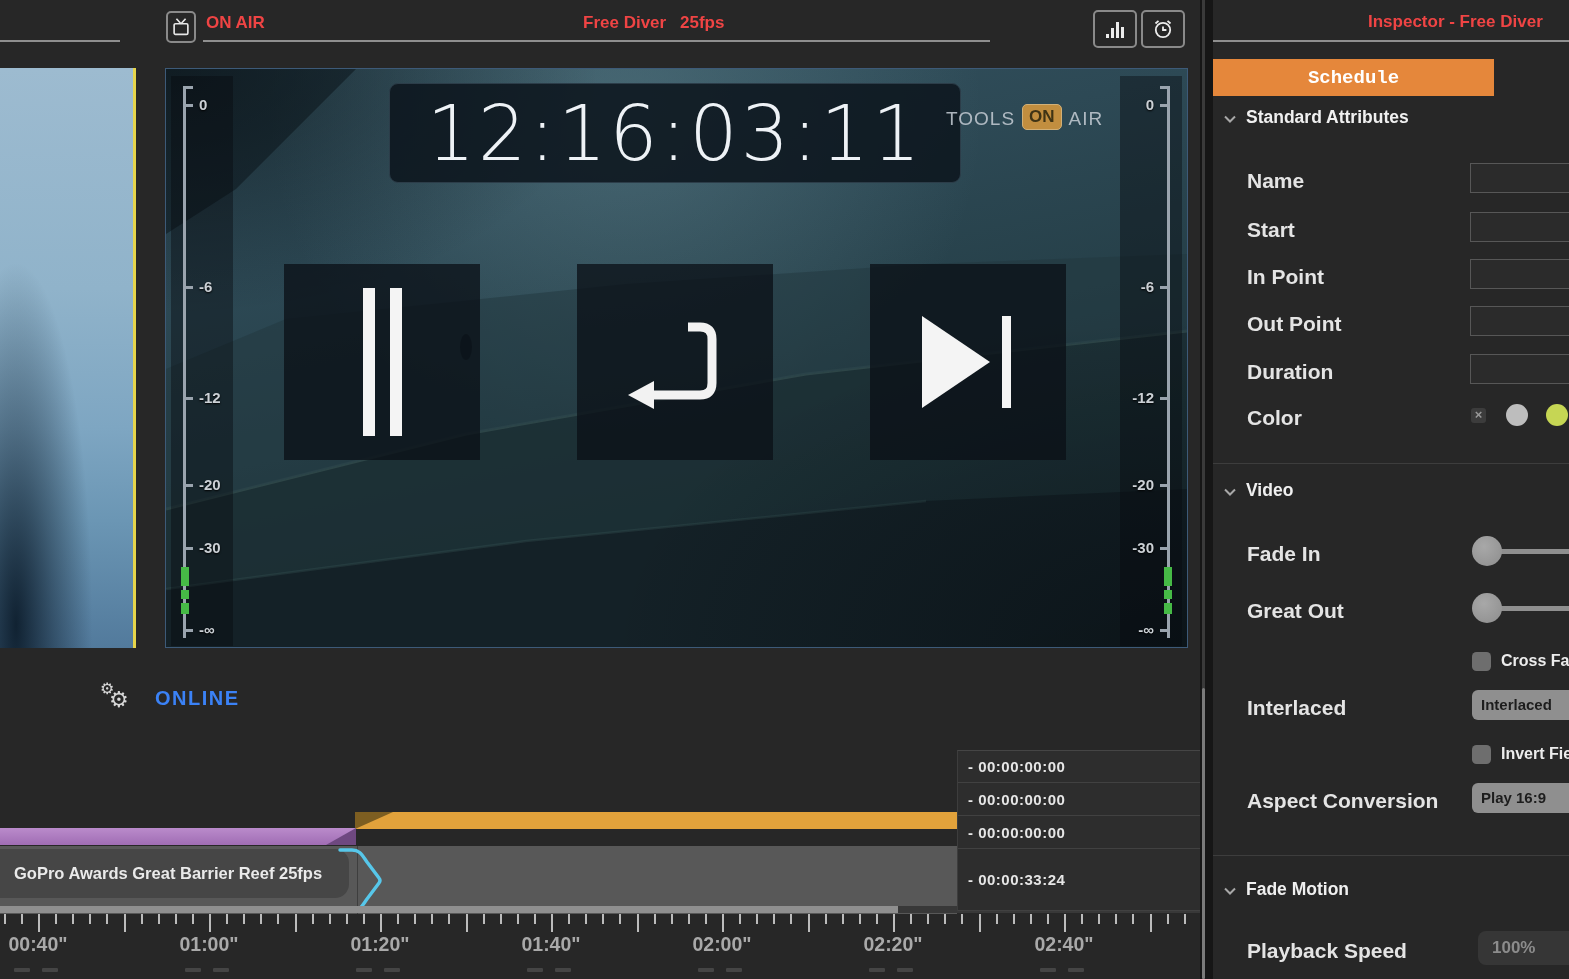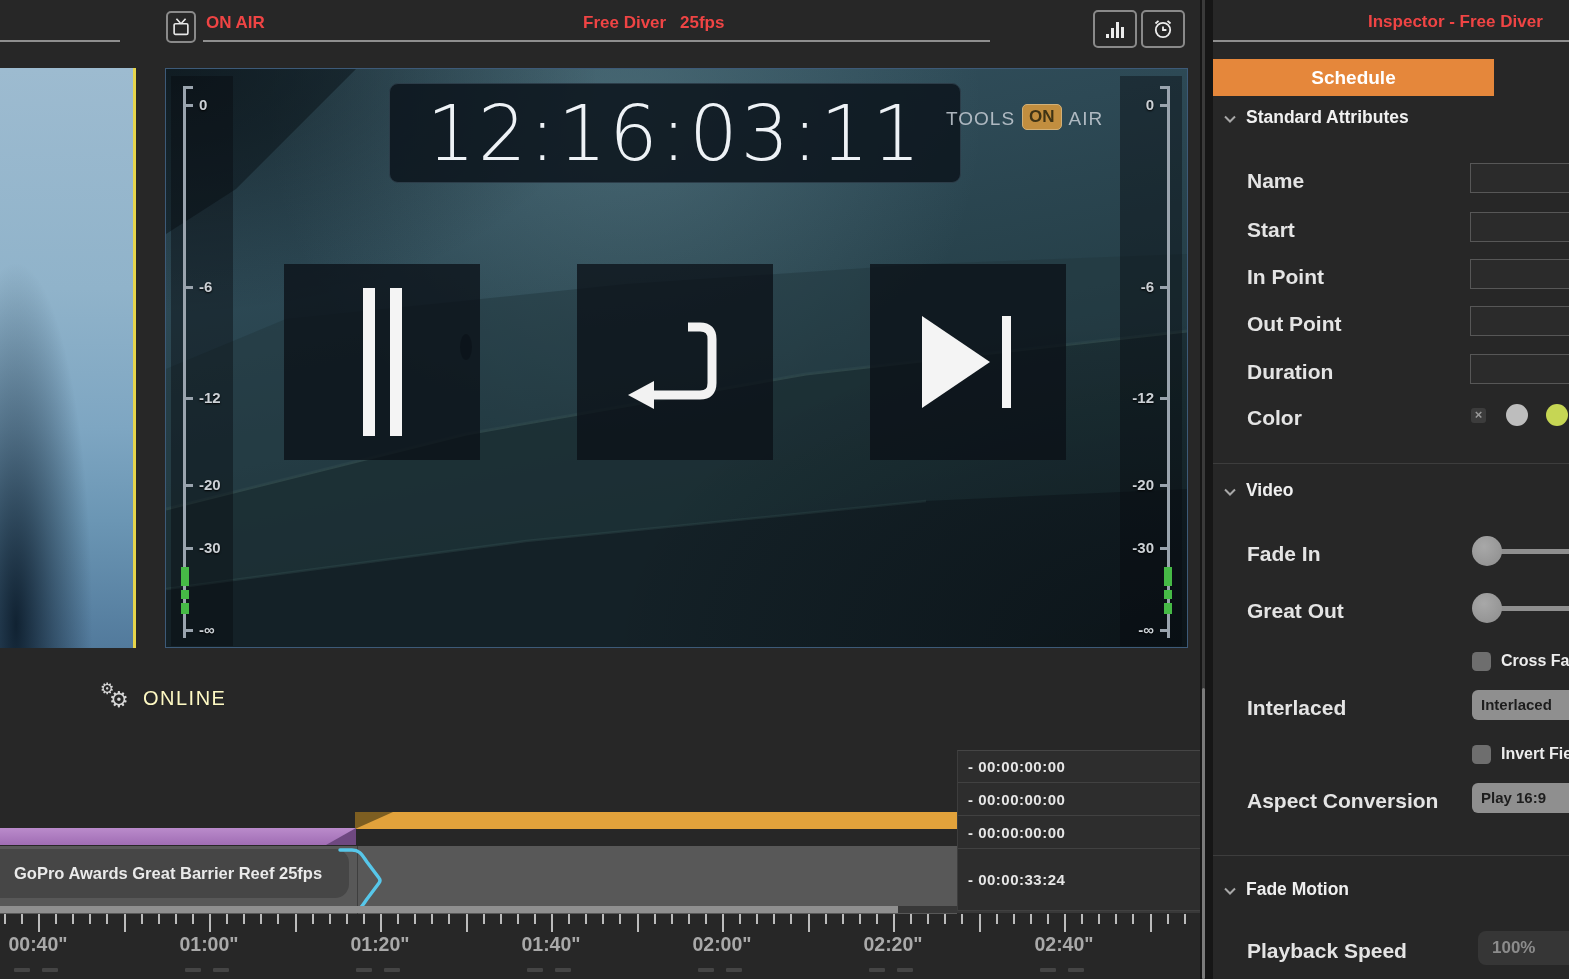--- a/index.html
+++ b/index.html
@@ -175,21 +175,21 @@
         <div class="mgreen" style="top: 514px; height: 9px;"></div>
         <div class="mgreen" style="top: 527px; height: 11px;"></div>
       </div>
   </div>
 
   <div class="abs" style="left:100px;top:683px;display:flex;align-items:center;gap:11px;">
     <span style="position:relative;width:32px;height:30px;color:#d8d8d8;">
       <span style="position:absolute;left:0;top:-4px;font-size:16px;">⚙</span>
       <span style="position:absolute;left:9px;top:4px;font-size:22px;">⚙</span>
     </span>
-    <span style="color:#fef9c3;font-size:20px;font-weight:normal;letter-spacing:1.5px;">ONLINE</span>
+    <span style="color:#3b82f6;font-size:20px;font-weight:bold;letter-spacing:1.5px;margin-left:12px;">ONLINE</span>
   </div>
 
   <div class="abs" style="left:355px;top:812px;width:602px;height:17px;background:#E2A23B;">
     <div style="position:absolute;left:0;top:0;width:38px;height:100%;background:#7d5e21;clip-path:polygon(0 0,100% 0,0 100%);"></div>
   </div>
 
   <div class="abs" style="left:0;top:828px;width:356px;height:17px;background:linear-gradient(180deg,#BA8BCB 0%,#A06DB4 100%);">
     <div style="position:absolute;right:0;top:0;width:30px;height:100%;background:#6e4880;clip-path:polygon(0 100%,100% 0,100% 100%);"></div>
   </div>
 
@@ -315,21 +315,21 @@
   <div class="abs" style="left:1200px;top:0;width:13px;height:979px;background:#161616;">
     <div style="position:absolute;left:2px;top:0;width:3px;height:979px;background:#3a3a3a;"></div>
     <div style="position:absolute;left:2px;top:688px;width:3px;height:291px;background:#7a7a7a;border-radius:2px;"></div>
   </div>
 
   <div id="inspector">
     <div class="ttl" style="position:absolute;left:155px;top:12px;">Inspector - Free Diver</div>
     <div class="hline" style="left:0;top:40px;width:356px;"></div>
 
     <div style="position:absolute;left:0;top:59px;width:281px;height:37px;background:#E5873B;color:#ffffff;
-         font-weight:bold;font-size:19px;display:flex;align-items:center;justify-content:center;">Schedule</div>
+         font-weight:bold;font-size:19px;display:flex;align-items:center;justify-content:center;font-family:Liberation Mono, monospace;">Schedule</div>
 
     <svg class="chev" style="top:112px;" viewBox="0 0 14 14">
         <path d="M2 4.5 L7 9.5 L12 4.5" stroke="#a8a8a8" stroke-width="2" fill="none"></path>
       </svg>
     <div class="sec-h" style="top:107px;">Standard Attributes</div>
 
     <div class="ilabel" style="top:169px;">Name</div>
     <div class="ifield" style="top:163px;"></div>
     <div class="ilabel" style="top:218px;">Start</div>
     <div class="ifield" style="top:212px;"></div>

